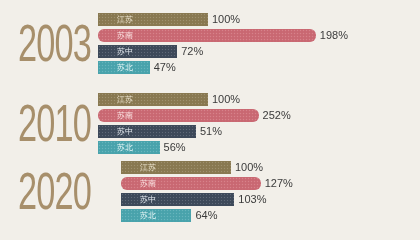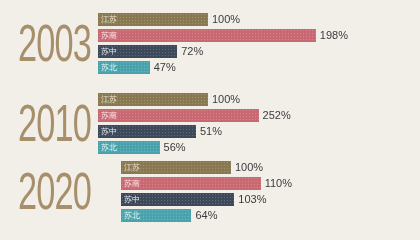--- a/index.html
+++ b/index.html
@@ -72,21 +72,21 @@
     background-image:
       radial-gradient(rgba(255,255,255,0.17) 0.7px, transparent 0.8px),
       radial-gradient(rgba(0,0,0,0.07) 0.6px, transparent 0.7px);
     background-size: 3px 3px, 3px 3px;
     background-position: 0 0, 1.5px 1.5px;
   }
 
   .bar-name {
     font-size: 8px;
     line-height: 13px;
-    padding-left: 3px;
+    padding-left: 19px;
     white-space: nowrap;
     font-family: "DejaVu Sans", "Liberation Sans", sans-serif;
     letter-spacing: 0px;
     position: relative;
     z-index: 2;
   }
 
   .bar-value {
     font-size: 11px;
     line-height: 13px;
@@ -94,21 +94,21 @@
     margin-left: 4px;
     white-space: nowrap;
     font-family: "Liberation Sans", sans-serif;
     font-weight: 400;
   }
 
   
   .series-jiangsu  { background-color: #8a7a52; }
   .series-jiangsu  .bar-name { color: #ece4cf; }
 
-  .series-sunan    { background-color: #cc6a74; }
+  .series-sunan    { background-color: #cc6a74; border-radius: 6px; }
   .series-sunan    .bar-name { color: #fbe3e2; }
 
   .series-suzhong  { background-color: #3e4a5b; }
   .series-suzhong  .bar-name { color: #e3e8ee; }
 
   .series-subei    { background-color: #4aa5ae; }
   .series-subei    .bar-name { color: #e6f6f6; }
 </style>
 </head>
 <body>
@@ -179,21 +179,21 @@
         <div class="bar-row">
           <div class="bar series-jiangsu" style="width: 110px;">
             <span class="bar-name">江苏</span>
           </div>
           <span class="bar-value">100%</span>
         </div>
         <div class="bar-row">
           <div class="bar series-sunan" style="width: 139.7px;">
             <span class="bar-name">苏南</span>
           </div>
-          <span class="bar-value">110%</span>
+          <span class="bar-value">127%</span>
         </div>
         <div class="bar-row">
           <div class="bar series-suzhong" style="width: 113.3px;">
             <span class="bar-name">苏中</span>
           </div>
           <span class="bar-value">103%</span>
         </div>
         <div class="bar-row">
           <div class="bar series-subei" style="width: 70.4px;">
             <span class="bar-name">苏北</span>

